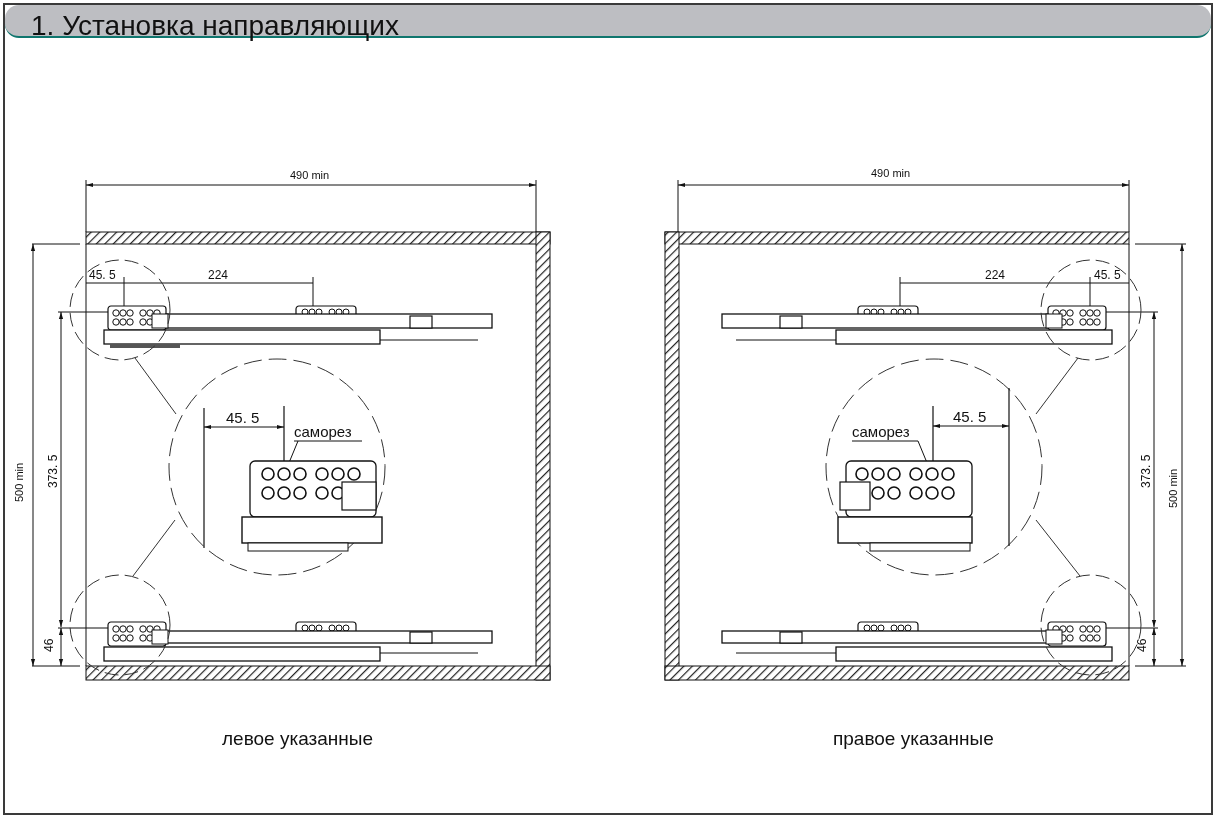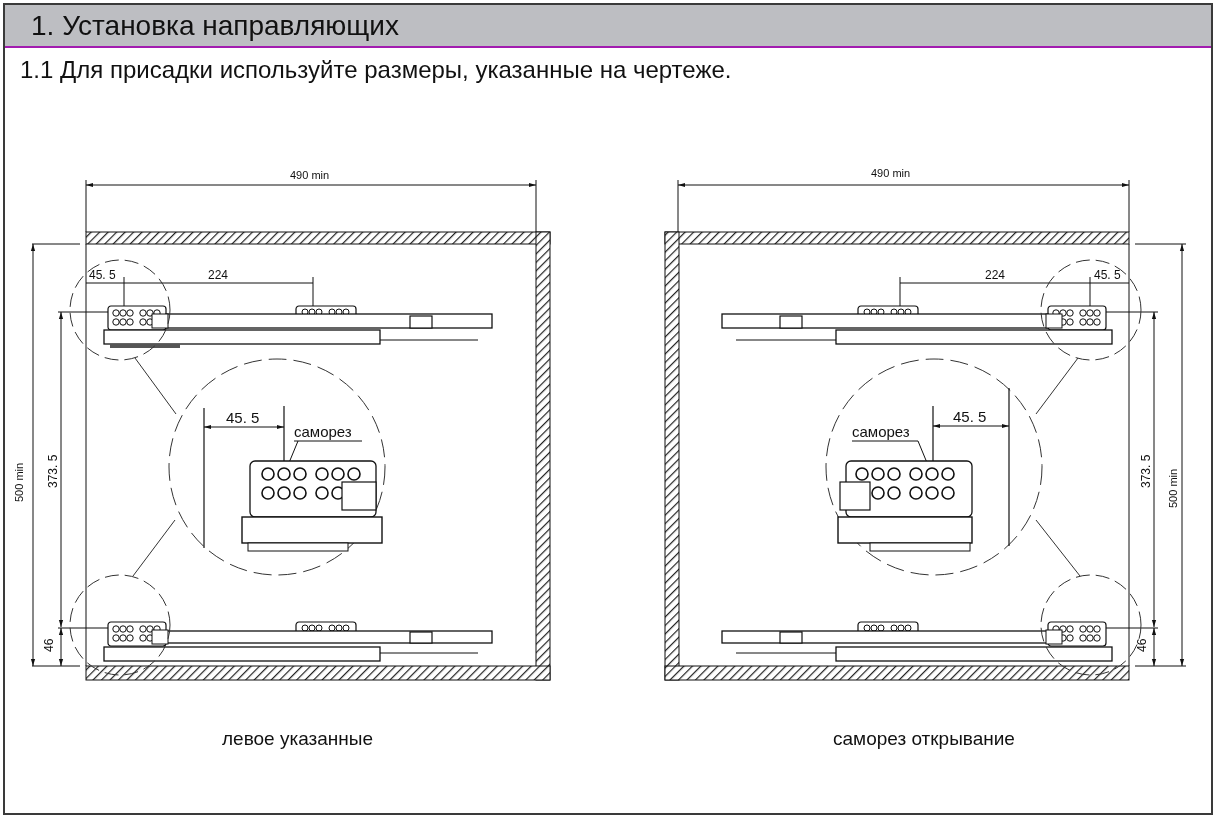--- a/index.html
+++ b/index.html
@@ -1,36 +1,35 @@
 <!DOCTYPE html>
 <html><head>
 <meta charset="utf-8">
 <style>
   html, body { margin: 0; padding: 0; background: #ffffff; }
   body { width: 1217px; height: 820px; position: relative; overflow: hidden; font-family: "Liberation Sans", sans-serif; color: #111; }
   .frame { position: absolute; left: 3px; top: 3px; width: 1210px; height: 812px; border: 2px solid #3a3a3a; box-sizing: border-box; background: #fff; }
-  .header-bar { position: absolute; left: 0; top: 0; right: 0; height: 43px; background: #bdbec2; border-bottom: 2px solid #a21caf; box-sizing: border-box; }
+  .header-bar { position: absolute; left: 0; top: 0; right: 0; height: 33px; background: #bdbec2; border-bottom: 2px solid #0f766e; box-sizing: border-box; border-radius: 14px; }
   .header-title { position: absolute; left: 26px; top: 5px; font-size: 28px; line-height: 32px; color: #111; font-family: "Liberation Sans", sans-serif; }
   .instr { position: absolute; left: 20px; top: 56px; font-size: 24px; line-height: 27px; color: #111; font-family: "Liberation Sans", sans-serif; }
   .instr div { white-space: nowrap; }
   svg.drawing { position: absolute; left: 0; top: 0; }
   .caption { position: absolute; font-size: 19px; color: #111; font-family: "Liberation Sans", sans-serif; white-space: nowrap; }
   .dimtext { font-family: "Liberation Sans", sans-serif; fill: #111; }
 </style>
 </head>
 <body>
 
 <div class="frame">
   <div class="header-bar">
     <div class="header-title">1. Установка направляющих</div>
   </div>
 </div>
 
 <div class="instr">
-  <div>1.1 Для присадки используйте размеры, указанные на чертеже.</div>
 </div>
 
 <svg class="drawing" width="1217" height="820" viewBox="0 0 1217 820" xmlns="http://www.w3.org/2000/svg">
   <defs>
     <pattern id="hatch" patternUnits="userSpaceOnUse" width="6" height="6" patternTransform="rotate(45)">
       <rect width="6" height="6" fill="#fff"></rect>
       <line x1="0" y1="0" x2="0" y2="6" stroke="#222" stroke-width="2.4"></line>
     </pattern>
     <marker id="arr" viewBox="0 0 10 10" refX="10" refY="5" markerWidth="7" markerHeight="7" orient="auto-start-reverse">
       <path d="M0,2 L10,5 L0,8 z" fill="#111"></path>
@@ -229,13 +228,13 @@
           <circle cx="948" cy="493" r="6"></circle>
       </g>
       <rect x="840" y="482" width="30" height="28" fill="#fff" stroke="#111" stroke-width="1.2"></rect>
       <rect x="838" y="517" width="134" height="26" fill="#fff" stroke="#111" stroke-width="1.4"></rect>
       <rect x="870" y="543" width="100" height="8" fill="#fff" stroke="#111" stroke-width="1"></rect>
     </g>
   </g>
 </svg>
 
 <div class="caption" style="left:222px; top:728px;">левое указанные</div>
-<div class="caption" style="left:833px; top:728px;">саморез открывание</div>
+<div class="caption" style="left:833px; top:728px;">правое указанные</div>
 
 </body></html>

